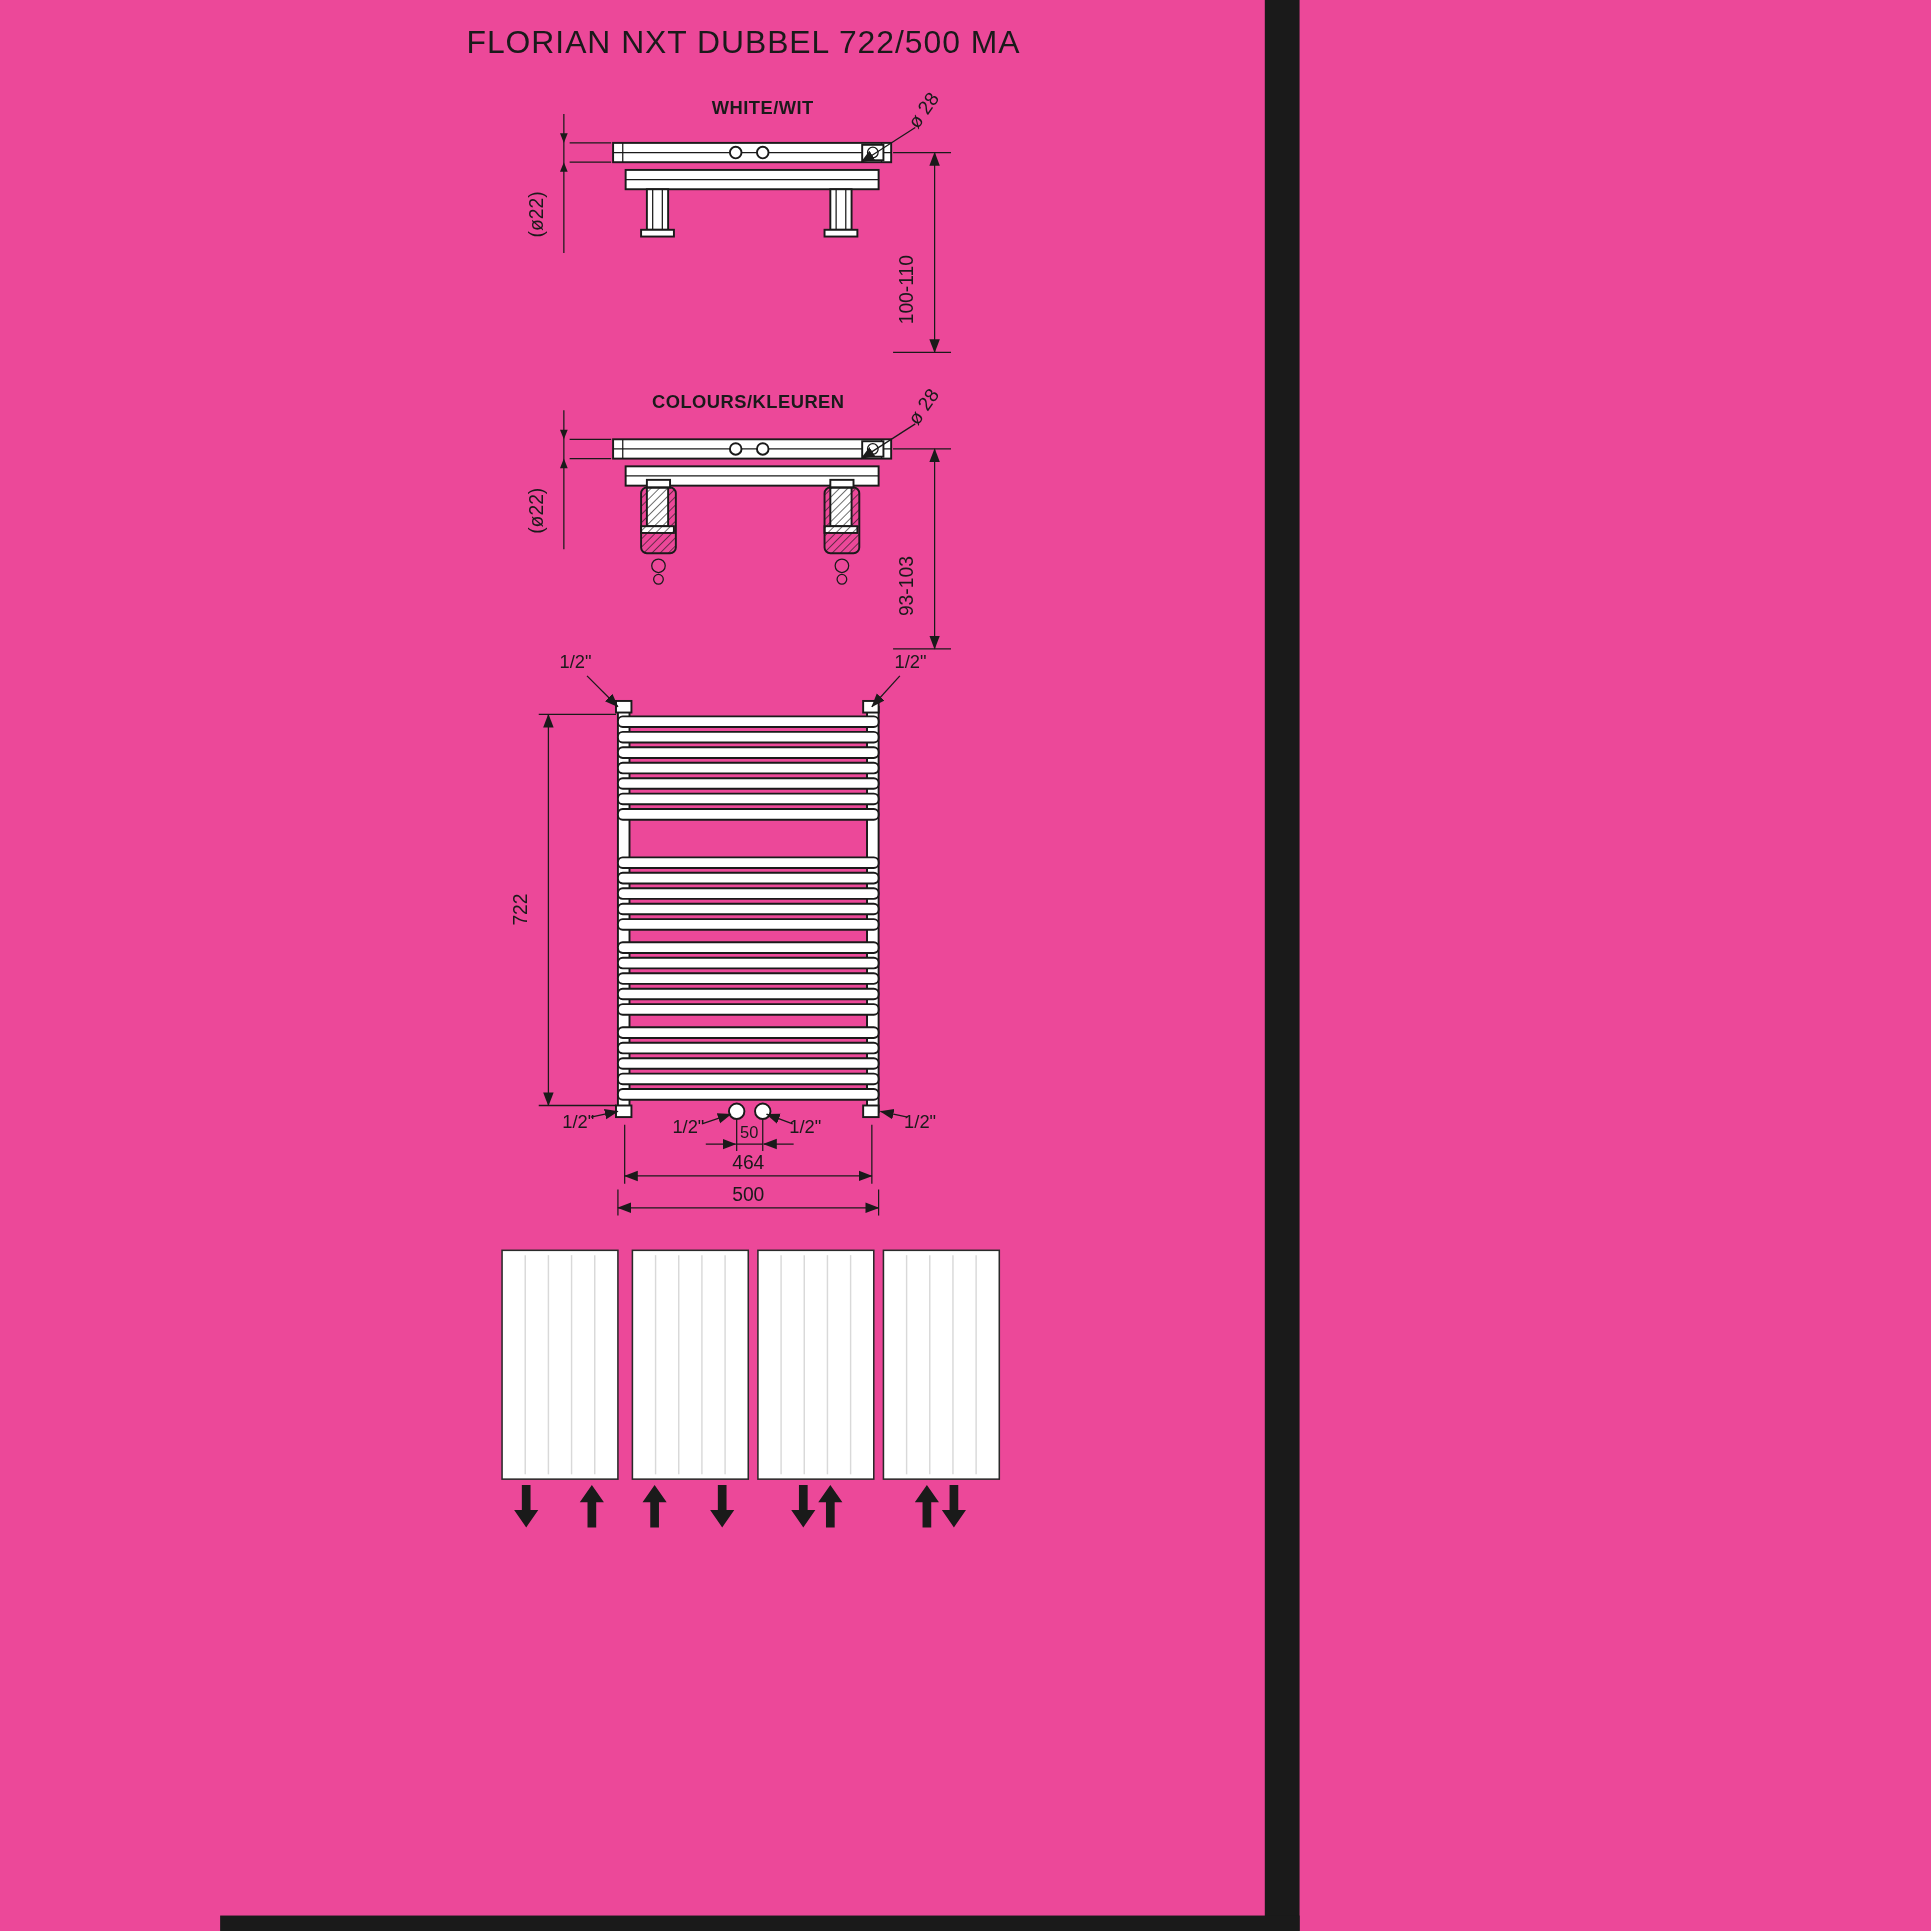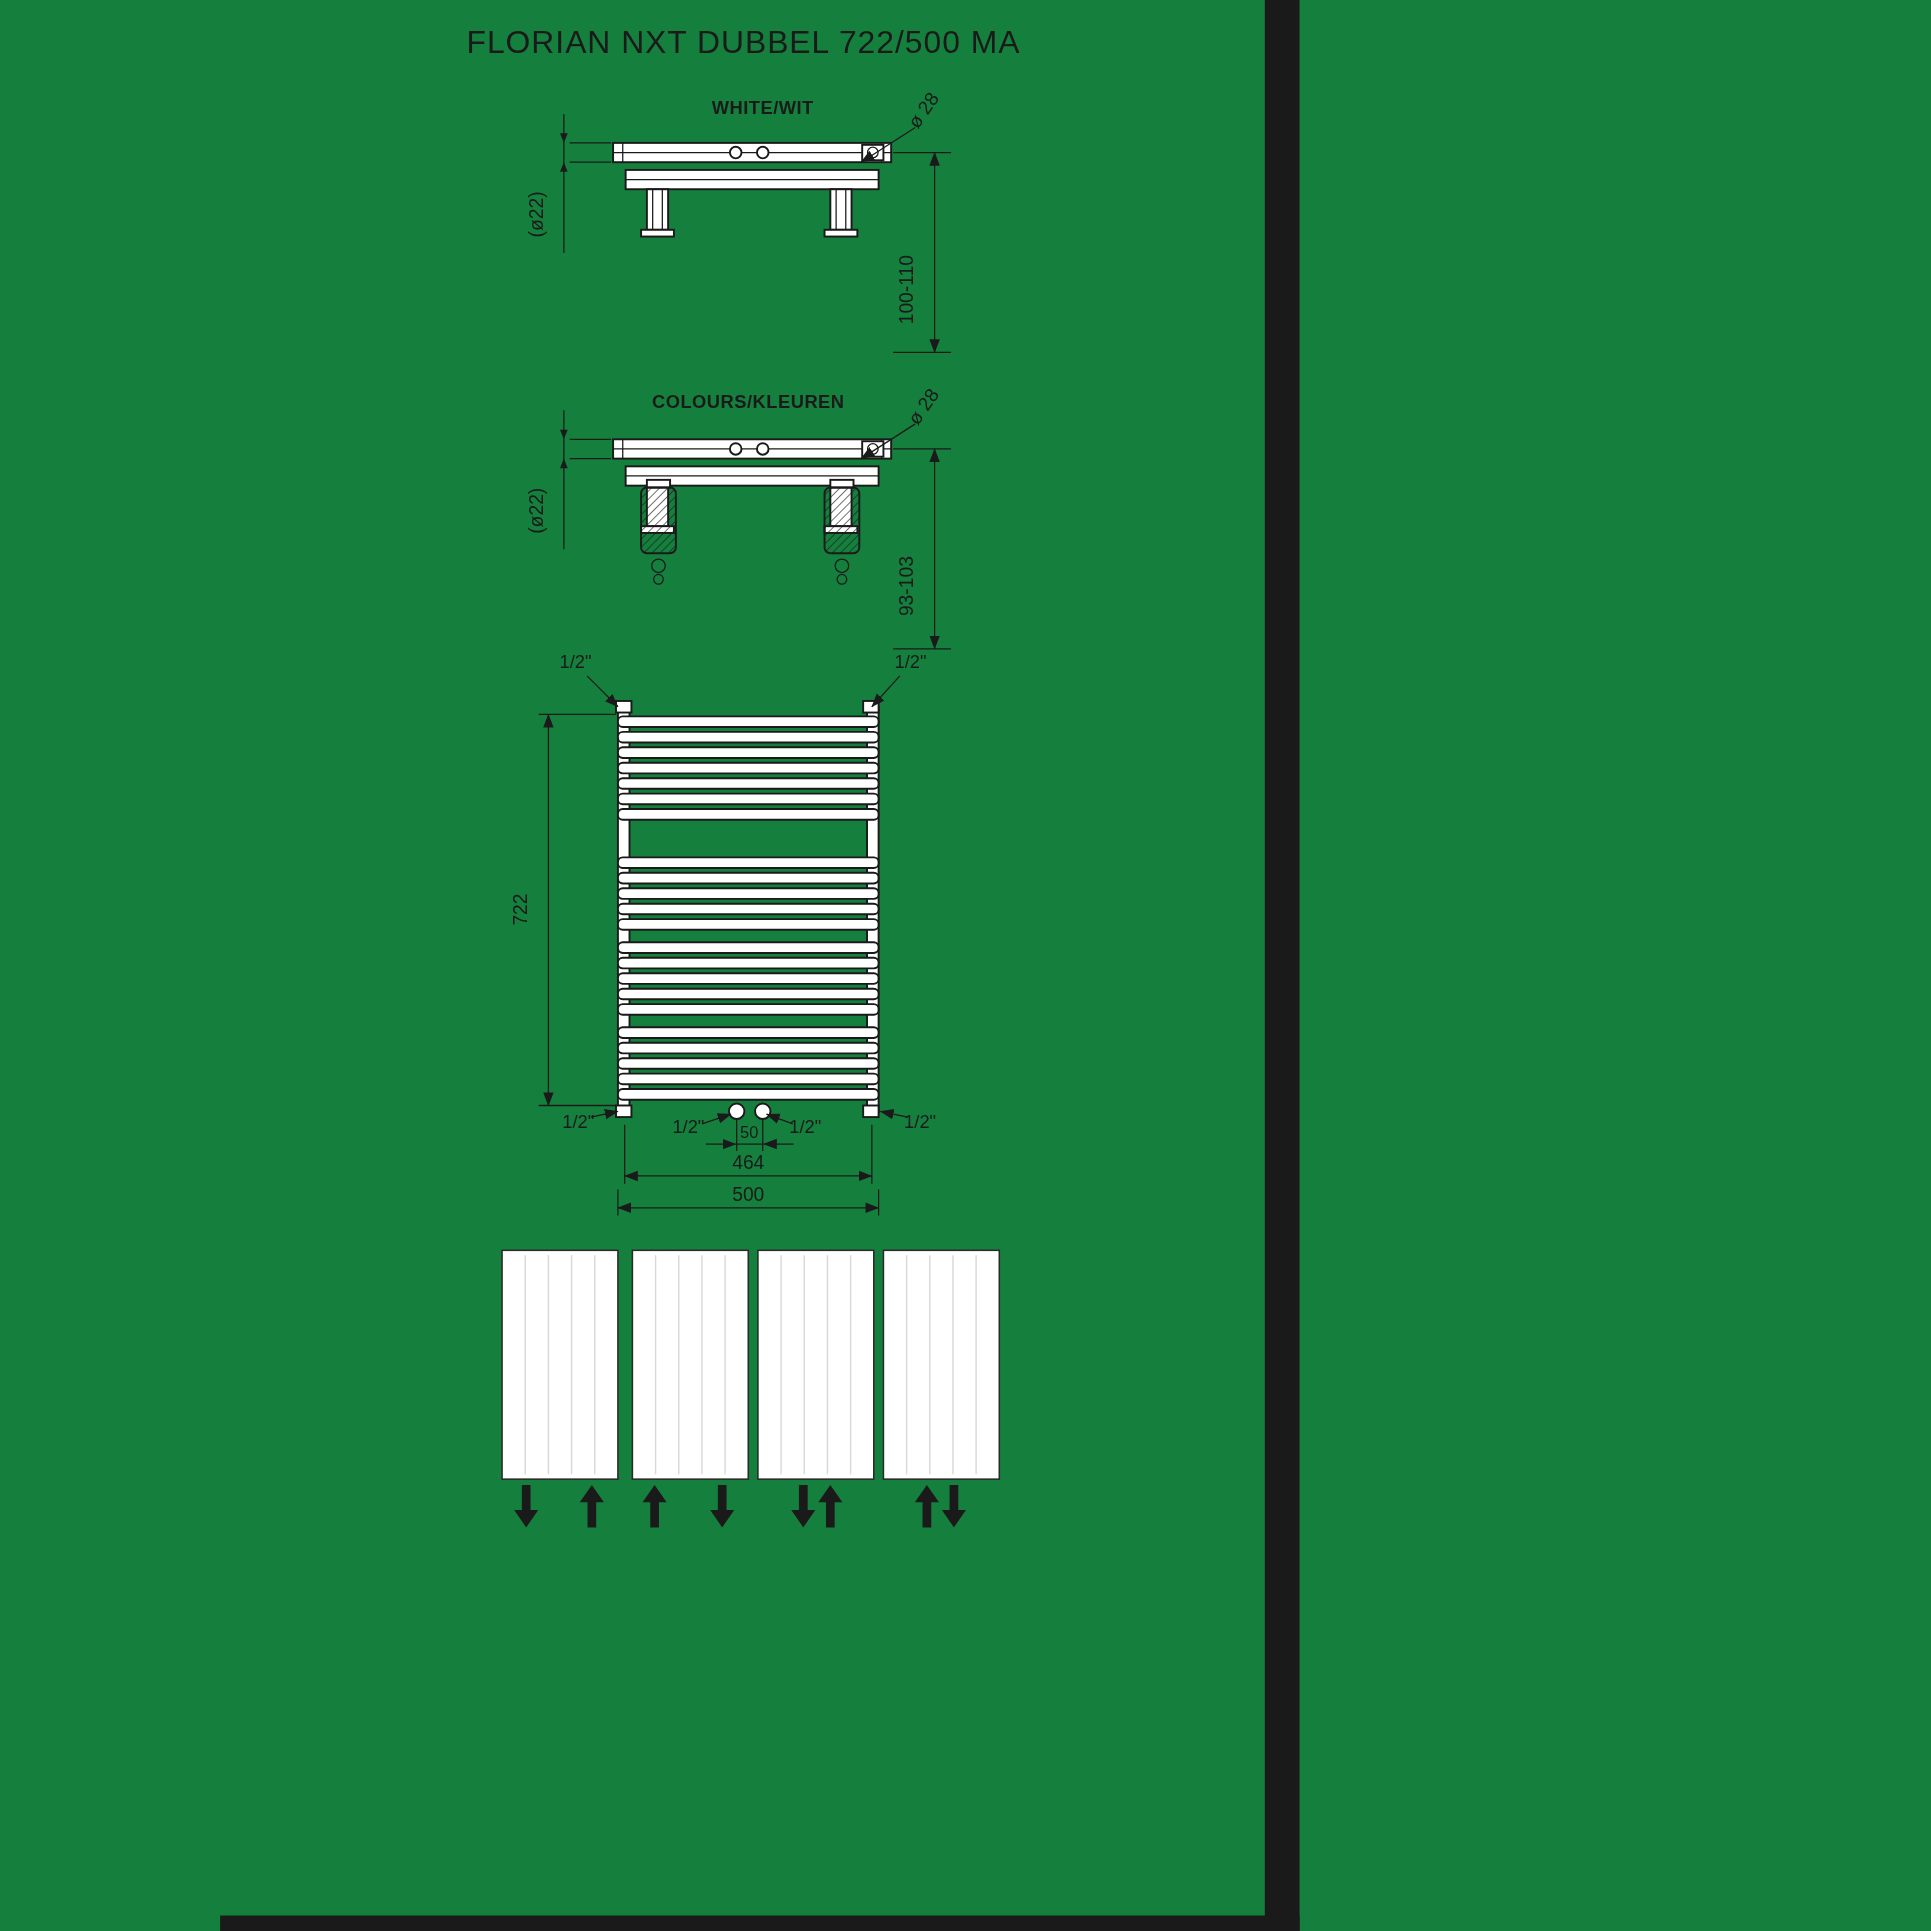--- a/index.html
+++ b/index.html
@@ -1,17 +1,17 @@
 <!DOCTYPE html>
 <html><head>
 <meta charset="utf-8">
 <style>
   html,body{margin:0;padding:0;background:#ffffff;}
   body{width:1931px;height:1931px;overflow:hidden;font-family:"Liberation Sans",sans-serif;}
-  .canvas{position:relative;width:1931px;height:1931px;background:#15803d;}
+  .canvas{position:relative;width:1931px;height:1931px;background:#ec4899;}
   .canvas svg{position:absolute;left:0;top:0;}
   svg text{font-family:"Liberation Sans",sans-serif;fill:#1a1a1a;}
   .t-title{font-size:33px;letter-spacing:1px;}
   .t-label{font-size:19px;font-weight:bold;letter-spacing:0.5px;}
   .t-dim{font-size:20px;}
   .t-dim-sm{font-size:17px;}
   .t-conn{font-size:19px;}
   .ln{stroke:#1a1a1a;stroke-width:2;fill:#ffffff;}
   .ln-thin{stroke:#1a1a1a;stroke-width:1.3;fill:none;}
   .dim{stroke:#1a1a1a;stroke-width:1.3;fill:none;}

